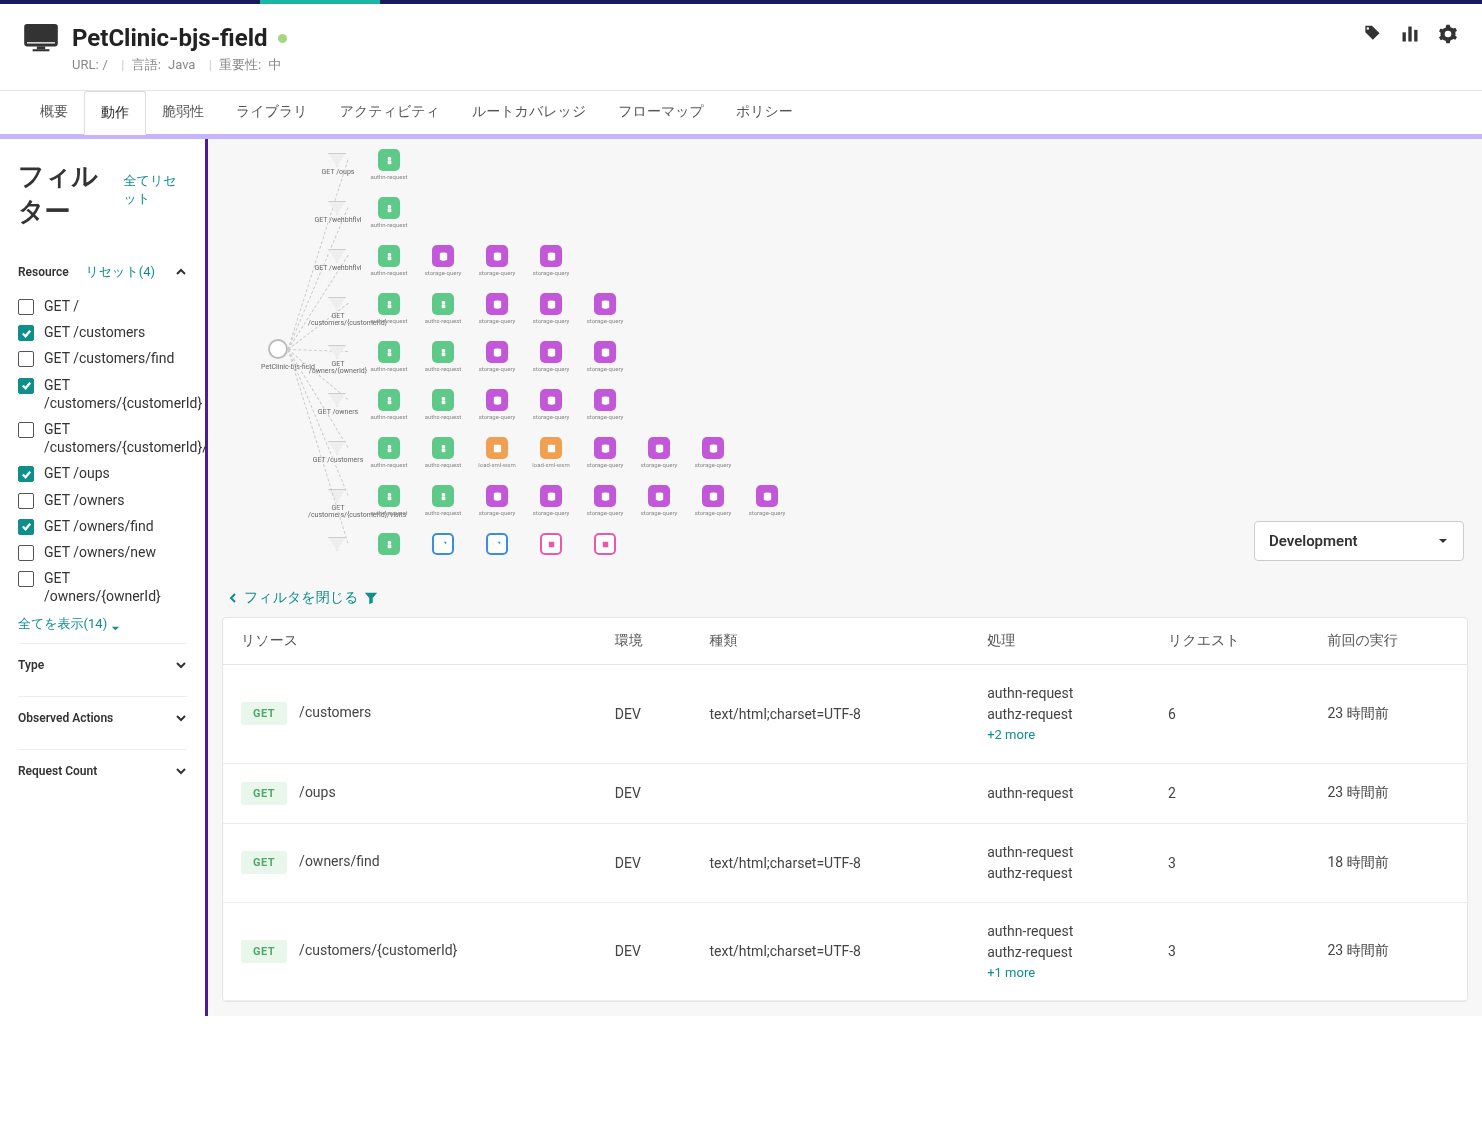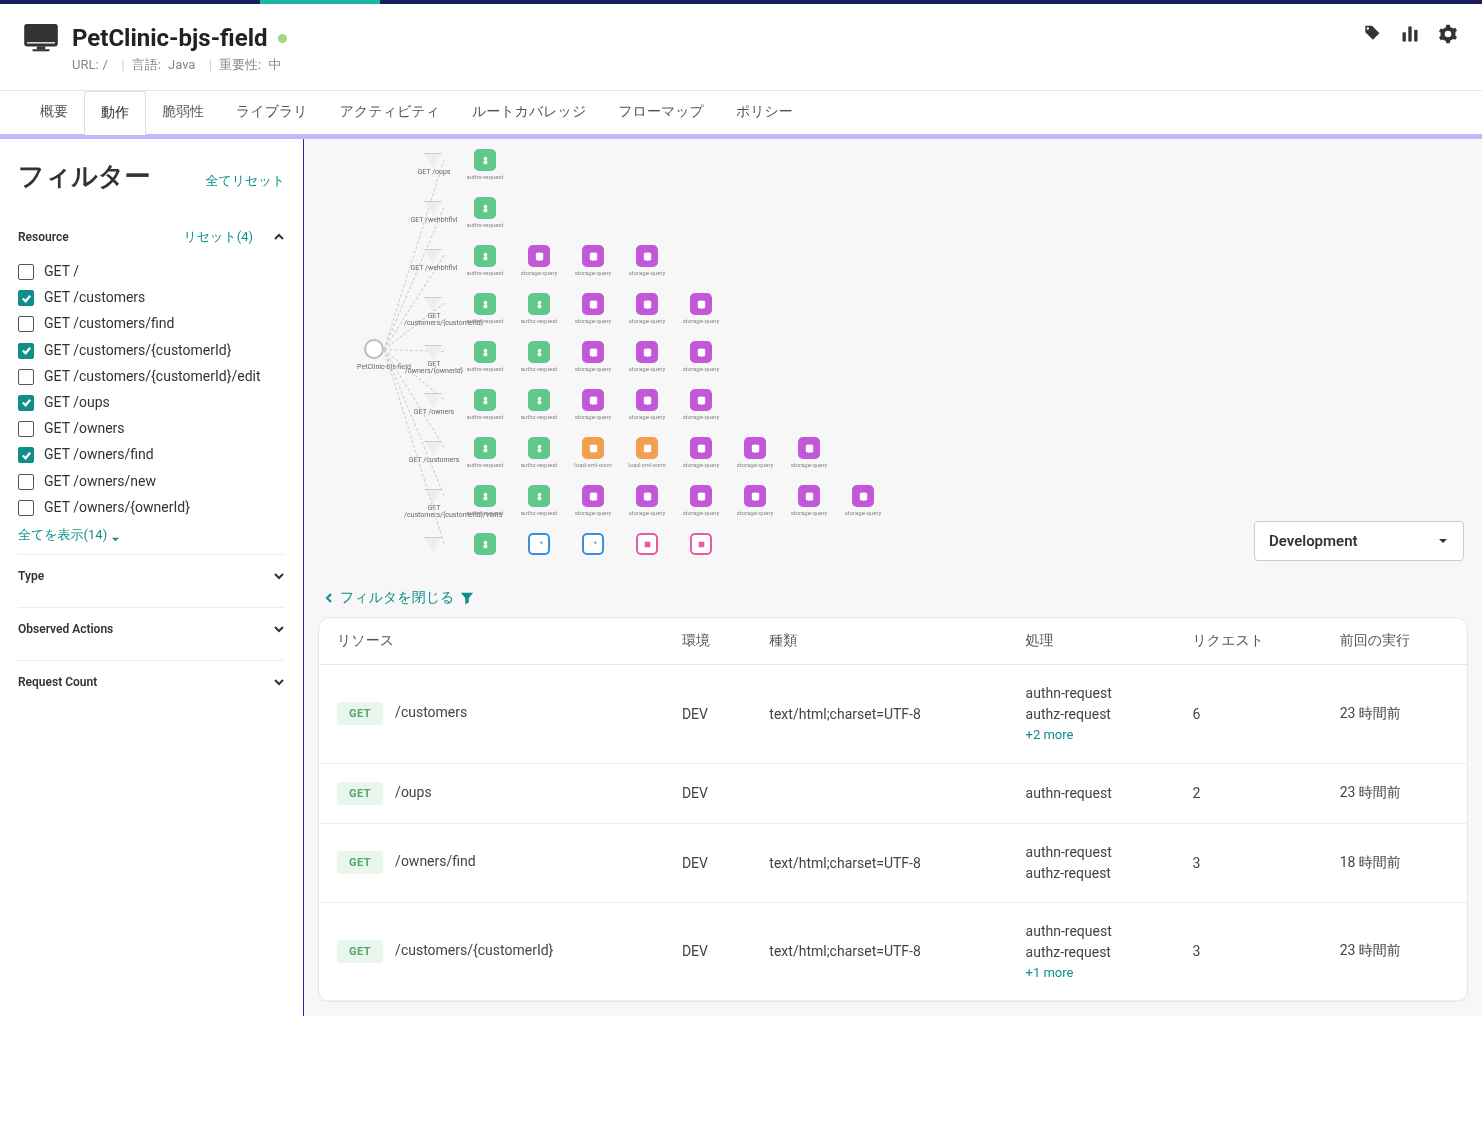--- a/index.html
+++ b/index.html
@@ -19,21 +19,21 @@
 .meta-sep { color: #ccc; margin: 0 6px; }
 .header-icons { display: flex; gap: 18px; color: #333; }
 .header-icons svg { width: 20px; height: 20px; cursor: pointer; }
 
 .tabnav { padding: 0 24px; display: flex; gap: 0; border-bottom: 5px solid #c4b5fd; }
 .tabnav-item { padding: 12px 16px; font-size: 14px; color: #555; cursor: pointer; }
 .tabnav-item.active { border: 1px solid #ddd; border-bottom: 1px solid #fff; margin-bottom: -1px; background: #fff; color: #222; font-weight: 500; border-radius: 3px 3px 0 0; }
 
 .content { display: flex; }
 
-.sidebar { width: 304px; border-right: 1px solid #4c1d95; padding: 20px 18px; background: #fff; }
+.sidebar { width: 208px; border-right: 3px solid #4c1d95; padding: 20px 18px; background: #fff; }
 .filter-header { display: flex; justify-content: space-between; align-items: baseline; margin-bottom: 24px; }
 .filter-title { font-size: 26px; font-weight: 700; color: #333; }
 .reset-all { color: #0e8f8a; font-size: 13px; cursor: pointer; }
 
 .filter-section { margin-bottom: 10px; }
 .filter-section-head { display: flex; justify-content: space-between; align-items: center; padding: 10px 0; cursor: pointer; }
 .filter-section-title { font-weight: 600; color: #333; font-size: 12px; }
 .filter-section-right { display: flex; align-items: center; gap: 20px; color: #0e8f8a; font-size: 13px; }
 .chevron { width: 12px; height: 12px; }
 
@@ -64,21 +64,21 @@
 .n-orange { background: #f0a050; }
 .n-pinkbox { background: #fff; border: 2px solid #e85aa8; }
 .n-bluebox { background: #fff; border: 2px solid #3a8de0; }
 .flow-node svg { width: 11px; height: 11px; color: #fff; }
 .flow-line { position: absolute; border-top: 1px dashed #ccc; }
 
 .env-select { position: absolute; right: 18px; bottom: 18px; background: #fff; border: 1px solid #ccc; border-radius: 4px; padding: 10px 14px; width: 210px; display: flex; justify-content: space-between; align-items: center; cursor: pointer; font-size: 15px; font-weight: 600; }
 
 .close-filter { padding: 10px 20px; color: #0e8f8a; font-size: 14px; cursor: pointer; display: flex; align-items: center; gap: 6px; font-weight: 500; }
 
-.table-wrap { background: #fff; margin: 0 14px 14px; border: 1px solid #e5e5e5; border-radius: 12px; }
+.table-wrap { background: #fff; margin: 0 14px 14px; border: 1px solid #e5e5e5; border-radius: 4px; }
 .table { width: 100%; border-collapse: collapse; }
 .table th { text-align: left; padding: 14px 18px; font-weight: 500; color: #555; font-size: 14px; border-bottom: 1px solid #e5e5e5; }
 .table td { padding: 18px 18px; border-bottom: 1px solid #eee; color: #444; font-size: 14px; vertical-align: middle; }
 .method-badge { display: inline-block; background: #e8f6ec; color: #4fa96b; font-size: 11px; font-weight: 700; padding: 5px 12px; border-radius: 3px; margin-right: 12px; letter-spacing: 0.5px; }
 .more-link { color: #0e8f8a; font-size: 13px; }
 .actions-cell { line-height: 1.5; }
 </style>
 </head>
 <body>
 

